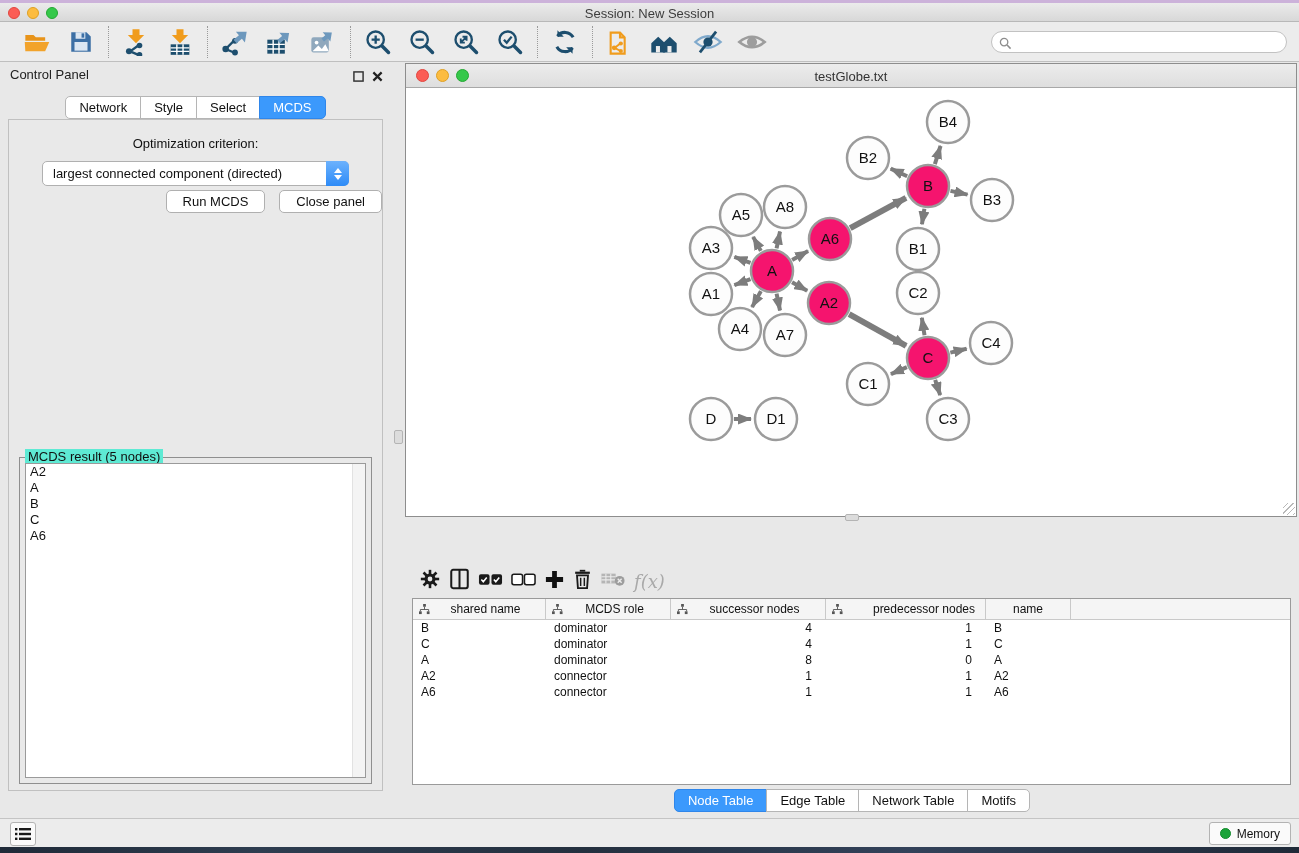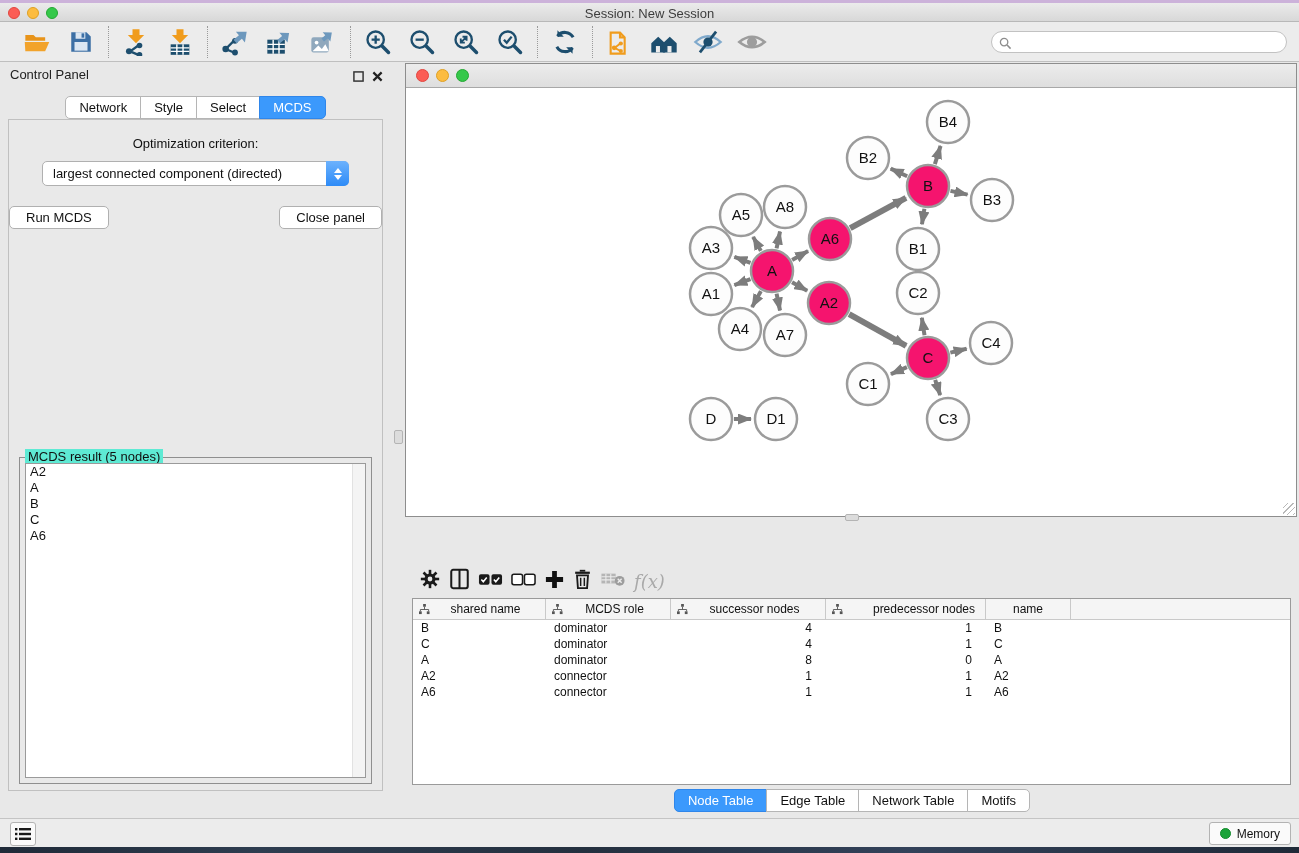--- a/index.html
+++ b/index.html
@@ -64,21 +64,21 @@
     font-size:13px; line-height:23px; padding-left:10px; cursor:default;
   }
   .dd-cap {
     position:absolute; right:-1px; top:-1px; width:23px; height:25px;
     background:linear-gradient(#6cb2fd,#2e8bf7); border-radius:0 5px 5px 0;
     display:flex; flex-direction:column; align-items:center; justify-content:center; gap:2px;
   }
   .dd-cap .chev { width:0; height:0; border-left:4px solid transparent; border-right:4px solid transparent; }
   .chev.up { border-bottom:5px solid #fff; }
   .chev.down { border-top:5px solid #fff; }
-  .btn-row { display:flex; justify-content:space-between; gap:14px; margin-top:20px; }
+  .btn-row { display:flex; justify-content:flex-end; gap:14px; margin-top:4px; }
   .mac-btn {
     background:#fff; border:1px solid #b0b0b0; border-radius:5px;
     font-size:13px; padding:3px 16px; color:#111; font-family:"Liberation Sans", sans-serif; cursor:default;
   }
   .result-group { position:absolute; left:10px; right:10px; top:337px; bottom:6px; border:1px solid #8f8f8f; }
   .result-legend {
     position:absolute; top:-9px; left:5px; background:#5eead4; padding:0 3px; font-size:13px; color:#111;
   }
   .result-list {
     position:absolute; top:5px; left:5px; right:5px; bottom:5px;
@@ -386,20 +386,21 @@
 
   <div class="v-divider-grip"></div>
 
   <div class="net-window">
     <div class="net-titlebar">
       <div class="lights">
         <div class="light red"></div>
         <div class="light yellow"></div>
         <div class="light green"></div>
       </div>
+      <div class="net-title">testGlobe.txt</div>
     </div>
     <div class="net-canvas">
       <svg width="891" height="428">
           <defs>
             <marker id="arrow" markerUnits="userSpaceOnUse" markerWidth="14" markerHeight="11" refX="13" refY="5.5" orient="auto">
               <path d="M0,0 L14,5.5 L0,11 z" fill="#7d7d7d"></path>
             </marker>
           </defs>
           <line x1="344.4789624129428" y1="190.11448958200518" x2="328.3924321598448" y2="196.17990262825523" stroke="#7d7d7d" stroke-width="4" marker-end="url(#arrow)"></line>
           <line x1="386.05562706386604" y1="193.25929940427568" x2="401.20040536536294" y2="201.76163108230904" stroke="#7d7d7d" stroke-width="4" marker-end="url(#arrow)"></line>

